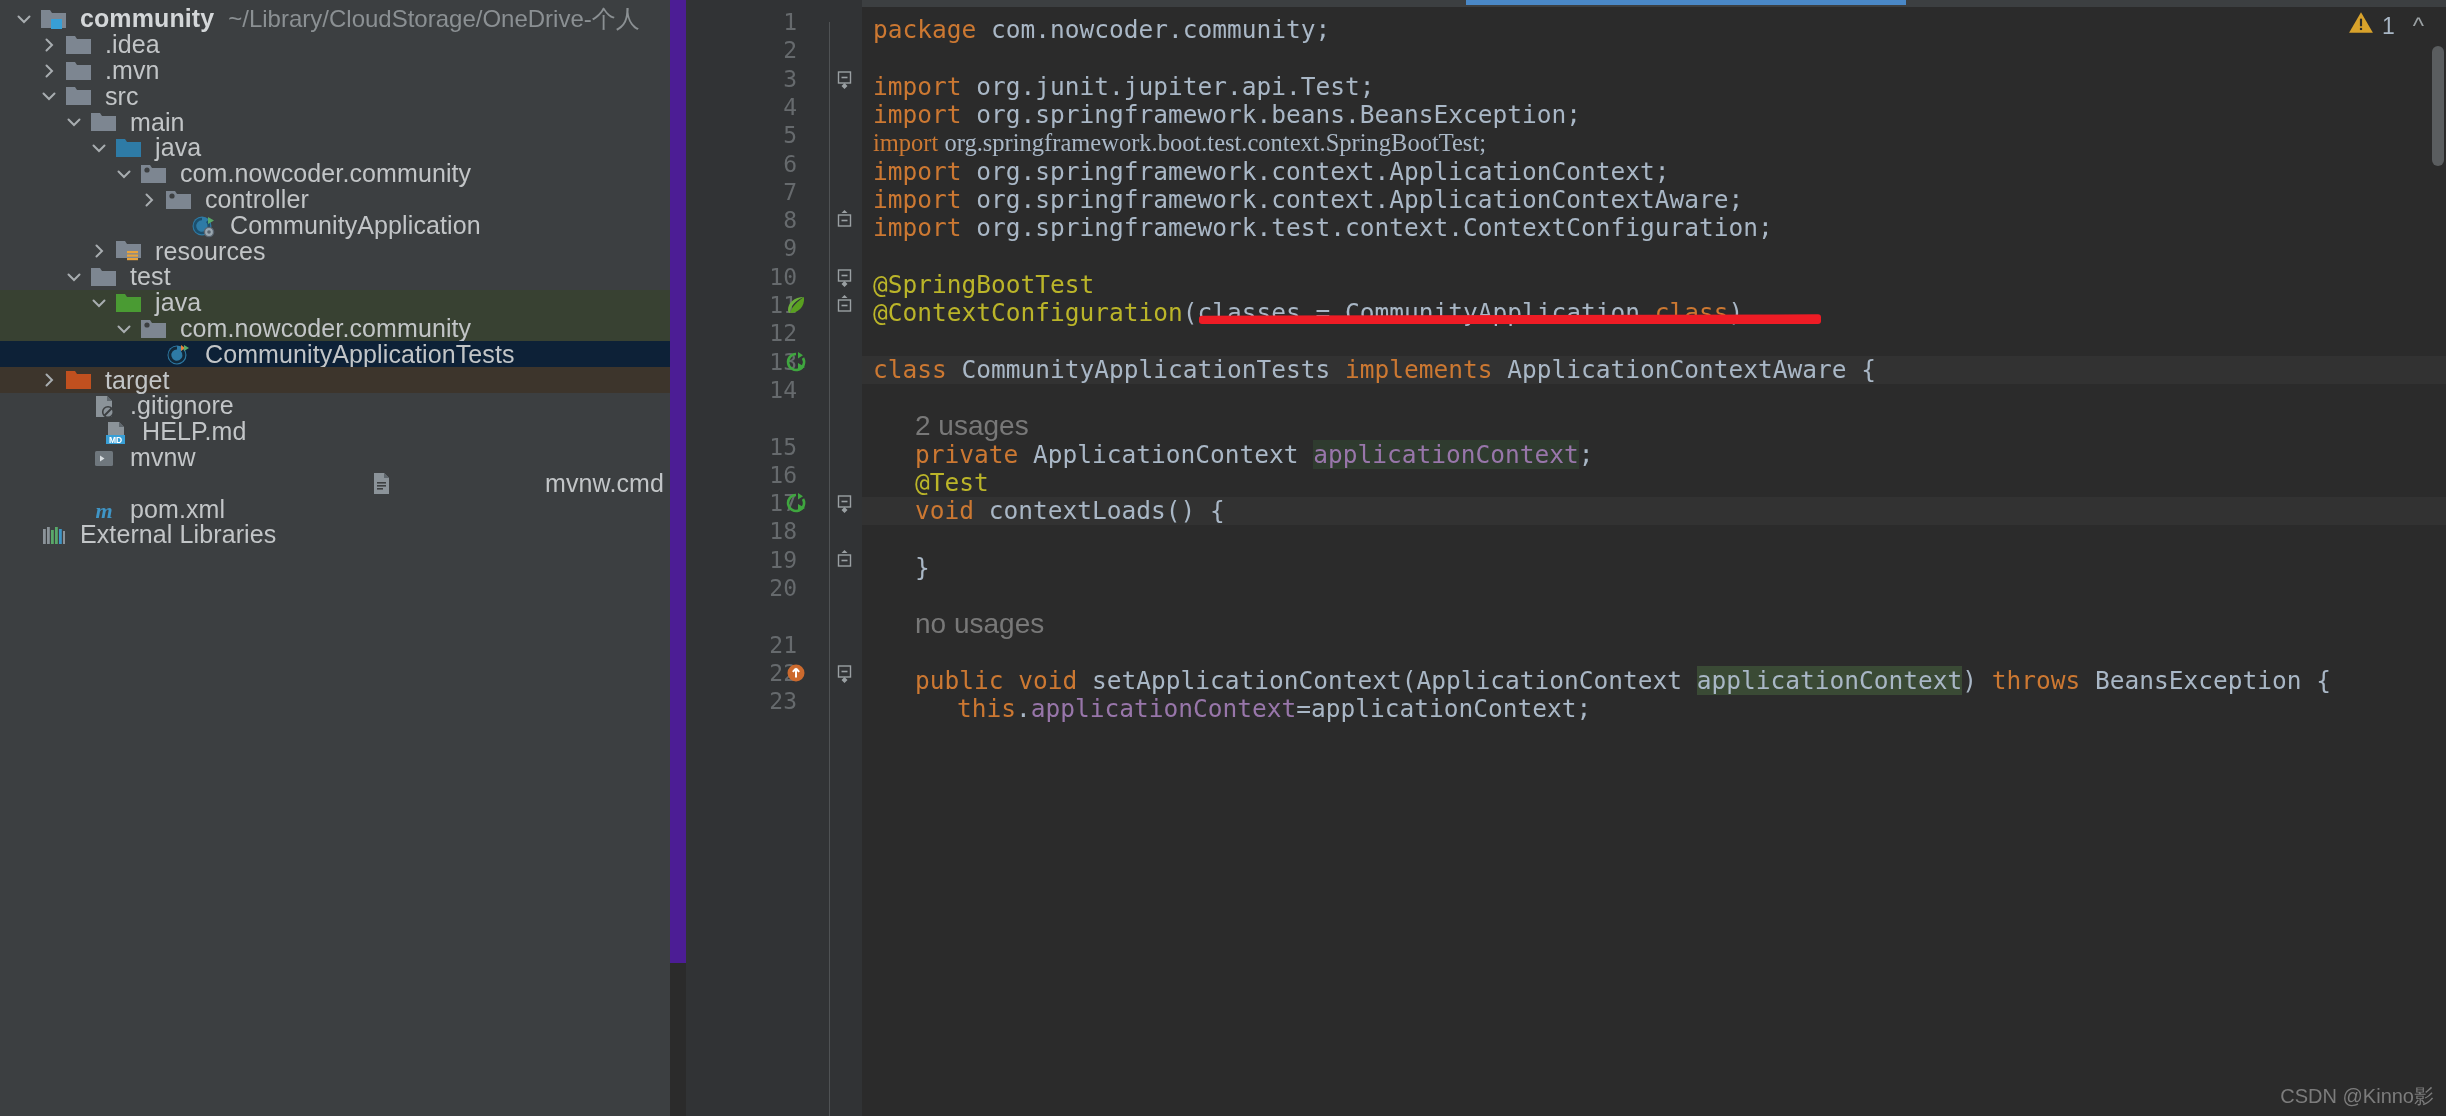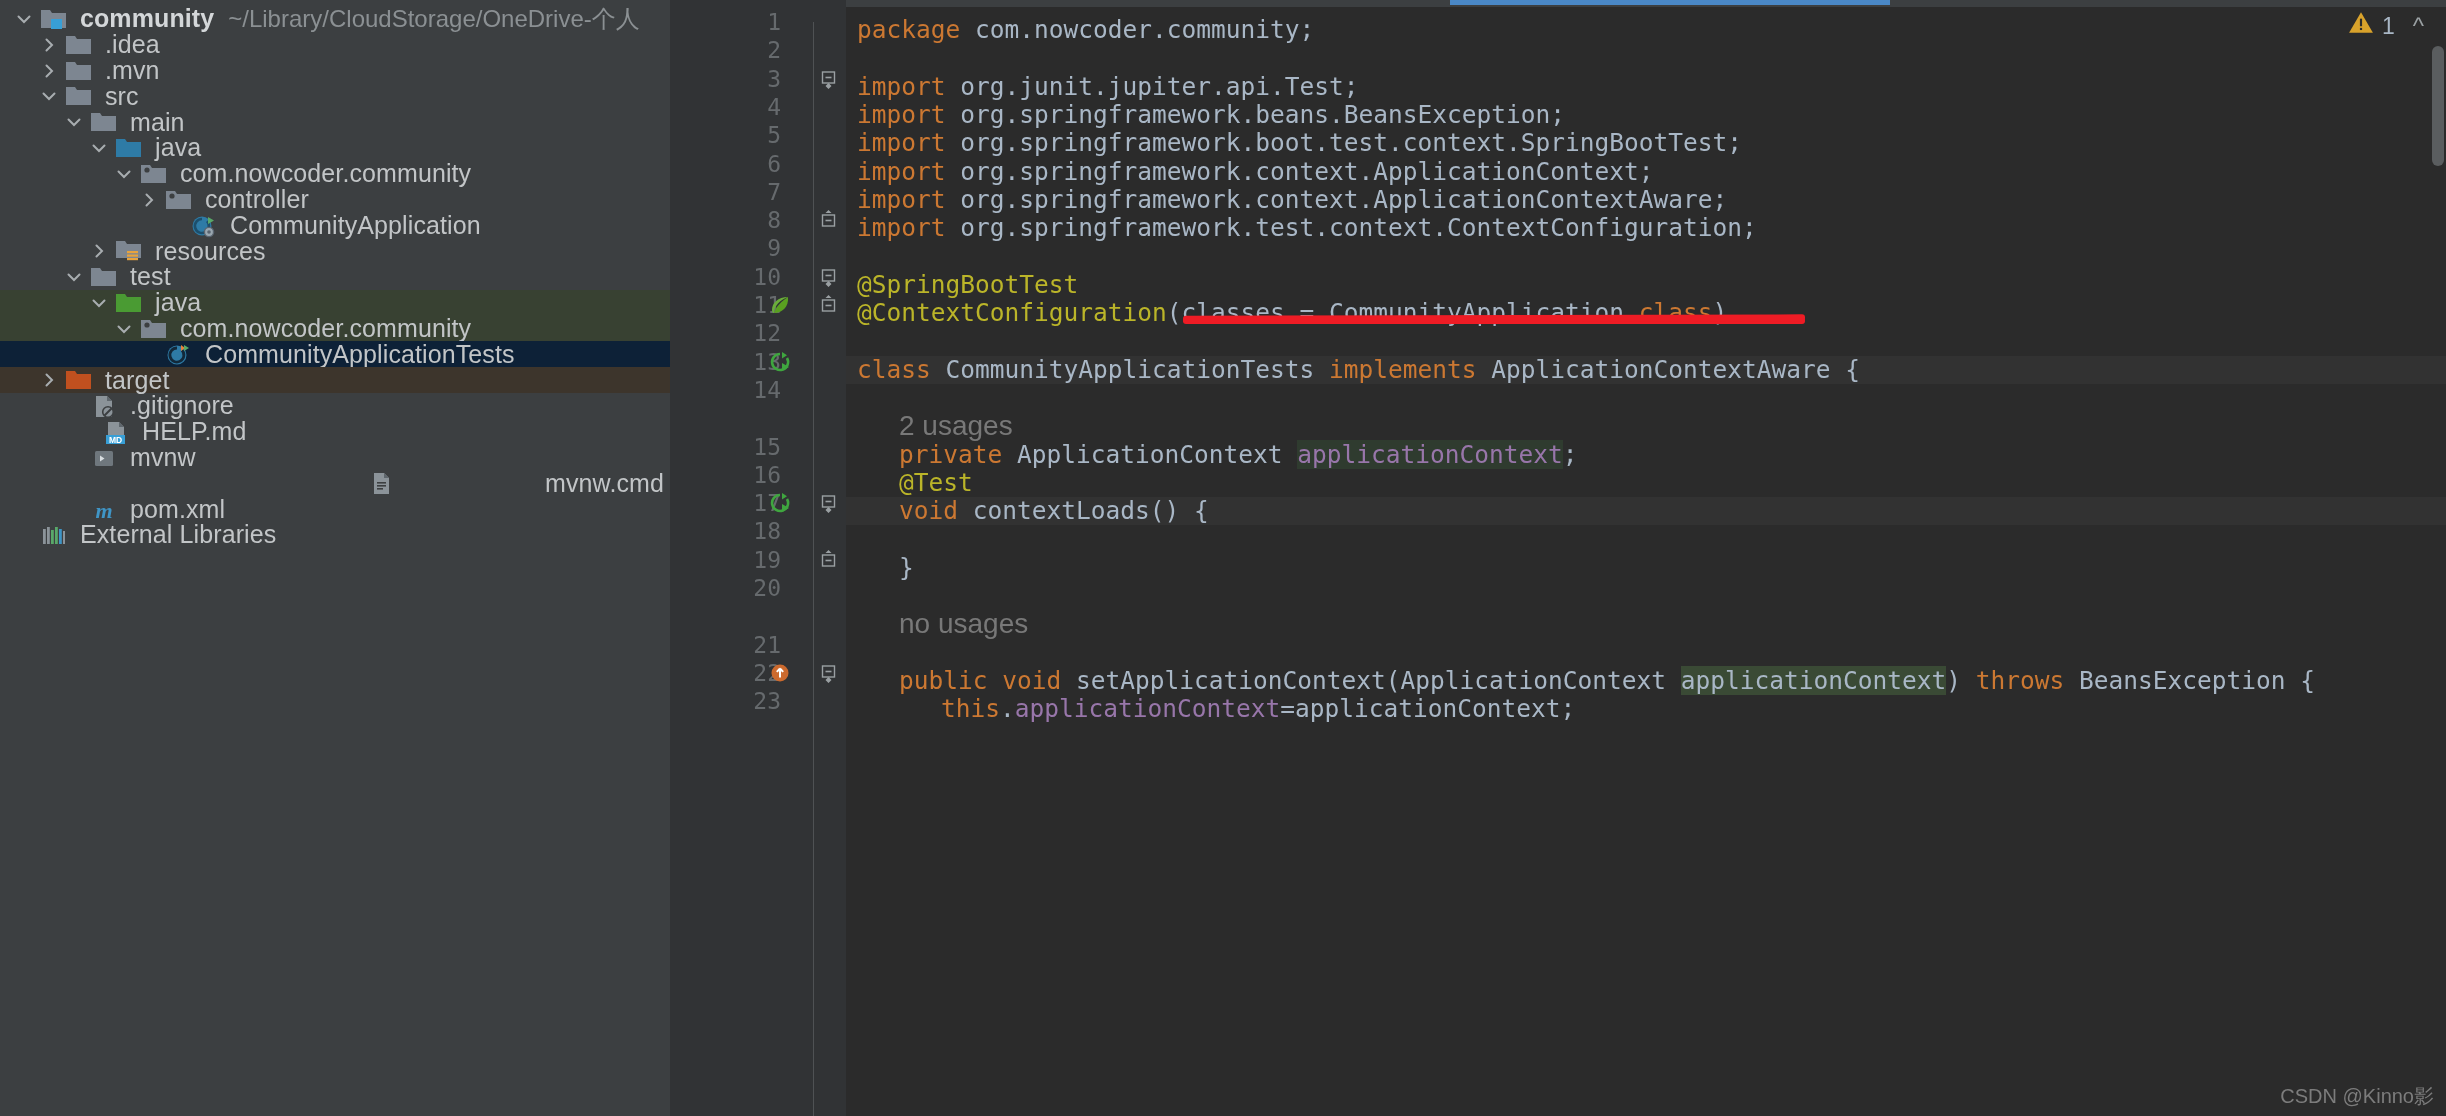--- a/index.html
+++ b/index.html
@@ -2,21 +2,21 @@
 <html><head>
 <meta charset="utf-8">
 <style>
   * { box-sizing: border-box; margin: 0; padding: 0; }
   html, body {
     width: 2446px; height: 1116px;
     background: #2b2b2b;
     font-family: "Liberation Sans", sans-serif;
     overflow: hidden;
   }
-  #app { position: relative; width: 2446px; height: 963px; display: flex; background:#4c1d95; }
+  #app { position: relative; width: 2446px; height: 963px; display: flex; background:#4c1d95;gap:16px; }
 
   
   #sidebar {
     width: 670px; height: 1116px;
     background: #3c3f41;
     position: relative;
     flex: 0 0 670px;
     overflow: hidden;
   }
   .tree-row {
@@ -544,21 +544,21 @@
             <path d="M8.5 18 v6 l-3 -3 z M8.5 18 v6 l3 -3 z" fill="#9aa0a3"></path>
           </svg>
         </div>
       </div>
     <div id="codearea">
         <div style="position: absolute; left: 0px; right: 0px; top: 347.6px; height: 28.3px; background: rgb(50, 50, 50);"></div>
         <div style="position: absolute; left: 0px; right: 0px; top: 489.1px; height: 28.3px; background: rgb(50, 50, 50);"></div>
         <div class="code-row" style="top: 8px; padding-left: 11px;"><span class="k-kw">package</span><span class="k-plain"> com.nowcoder.community;</span></div>
         <div class="code-row" style="top: 64.6px; padding-left: 11px;"><span class="k-kw">import</span><span class="k-plain"> org.junit.jupiter.api.</span><span class="k-plain">Test</span><span class="k-plain">;</span></div>
         <div class="code-row" style="top: 92.9px; padding-left: 11px;"><span class="k-kw">import</span><span class="k-plain"> org.springframework.beans.BeansException;</span></div>
-        <div class="code-row" style="top: 121.2px; padding-left: 11px;"><span class="k-kw">import</span><span class="k-plain"> org.springframework.boot.test.context.</span><span class="k-plain">SpringBootTest</span><span class="k-plain">;</span></div>
+        <div class="code-row" style="top: 121.2px; padding-left: 11px; font-family: Liberation Serif, serif;"><span class="k-kw">import</span><span class="k-plain"> org.springframework.boot.test.context.</span><span class="k-plain">SpringBootTest</span><span class="k-plain">;</span></div>
         <div class="code-row" style="top: 149.5px; padding-left: 11px;"><span class="k-kw">import</span><span class="k-plain"> org.springframework.context.ApplicationContext;</span></div>
         <div class="code-row" style="top: 177.8px; padding-left: 11px;"><span class="k-kw">import</span><span class="k-plain"> org.springframework.context.ApplicationContextAware;</span></div>
         <div class="code-row" style="top: 206.1px; padding-left: 11px;"><span class="k-kw">import</span><span class="k-plain"> org.springframework.test.context.</span><span class="k-plain">ContextConfiguration</span><span class="k-plain">;</span></div>
         <div class="code-row" style="top: 262.7px; padding-left: 11px;"><span class="k-ann">@SpringBootTest</span></div>
         <div class="code-row" style="top: 291px; padding-left: 11px;"><span class="k-ann">@ContextConfiguration</span><span class="k-plain">(classes = CommunityApplication.</span><span class="k-kw">class</span><span class="k-plain">)</span></div>
         <div class="code-row" style="top: 347.6px; padding-left: 11px;"><span class="k-kw">class</span><span class="k-plain"> CommunityApplicationTests </span><span class="k-kw">implements</span><span class="k-plain"> ApplicationContextAware {</span></div>
         <div class="code-row" style="top: 404.2px; padding-left: 11px;"><span style="padding-left:42px"><span class="k-hint">2 usages</span></span></div>
         <div class="code-row" style="top: 432.5px; padding-left: 11px;"><span style="padding-left:42px"><span class="k-kw">private</span><span class="k-plain"> ApplicationContext </span><span class="fieldhl"><span class="k-field">applicationContext</span></span><span class="k-plain">;</span></span></div>
         <div class="code-row" style="top: 460.8px; padding-left: 11px;"><span style="padding-left:42px"><span class="k-ann">@Test</span></span></div>
         <div class="code-row" style="top: 489.1px; padding-left: 11px;"><span style="padding-left:42px"><span class="k-kw">void</span><span class="k-plain"> contextLoads</span><span class="k-plain">() {</span></span></div>

